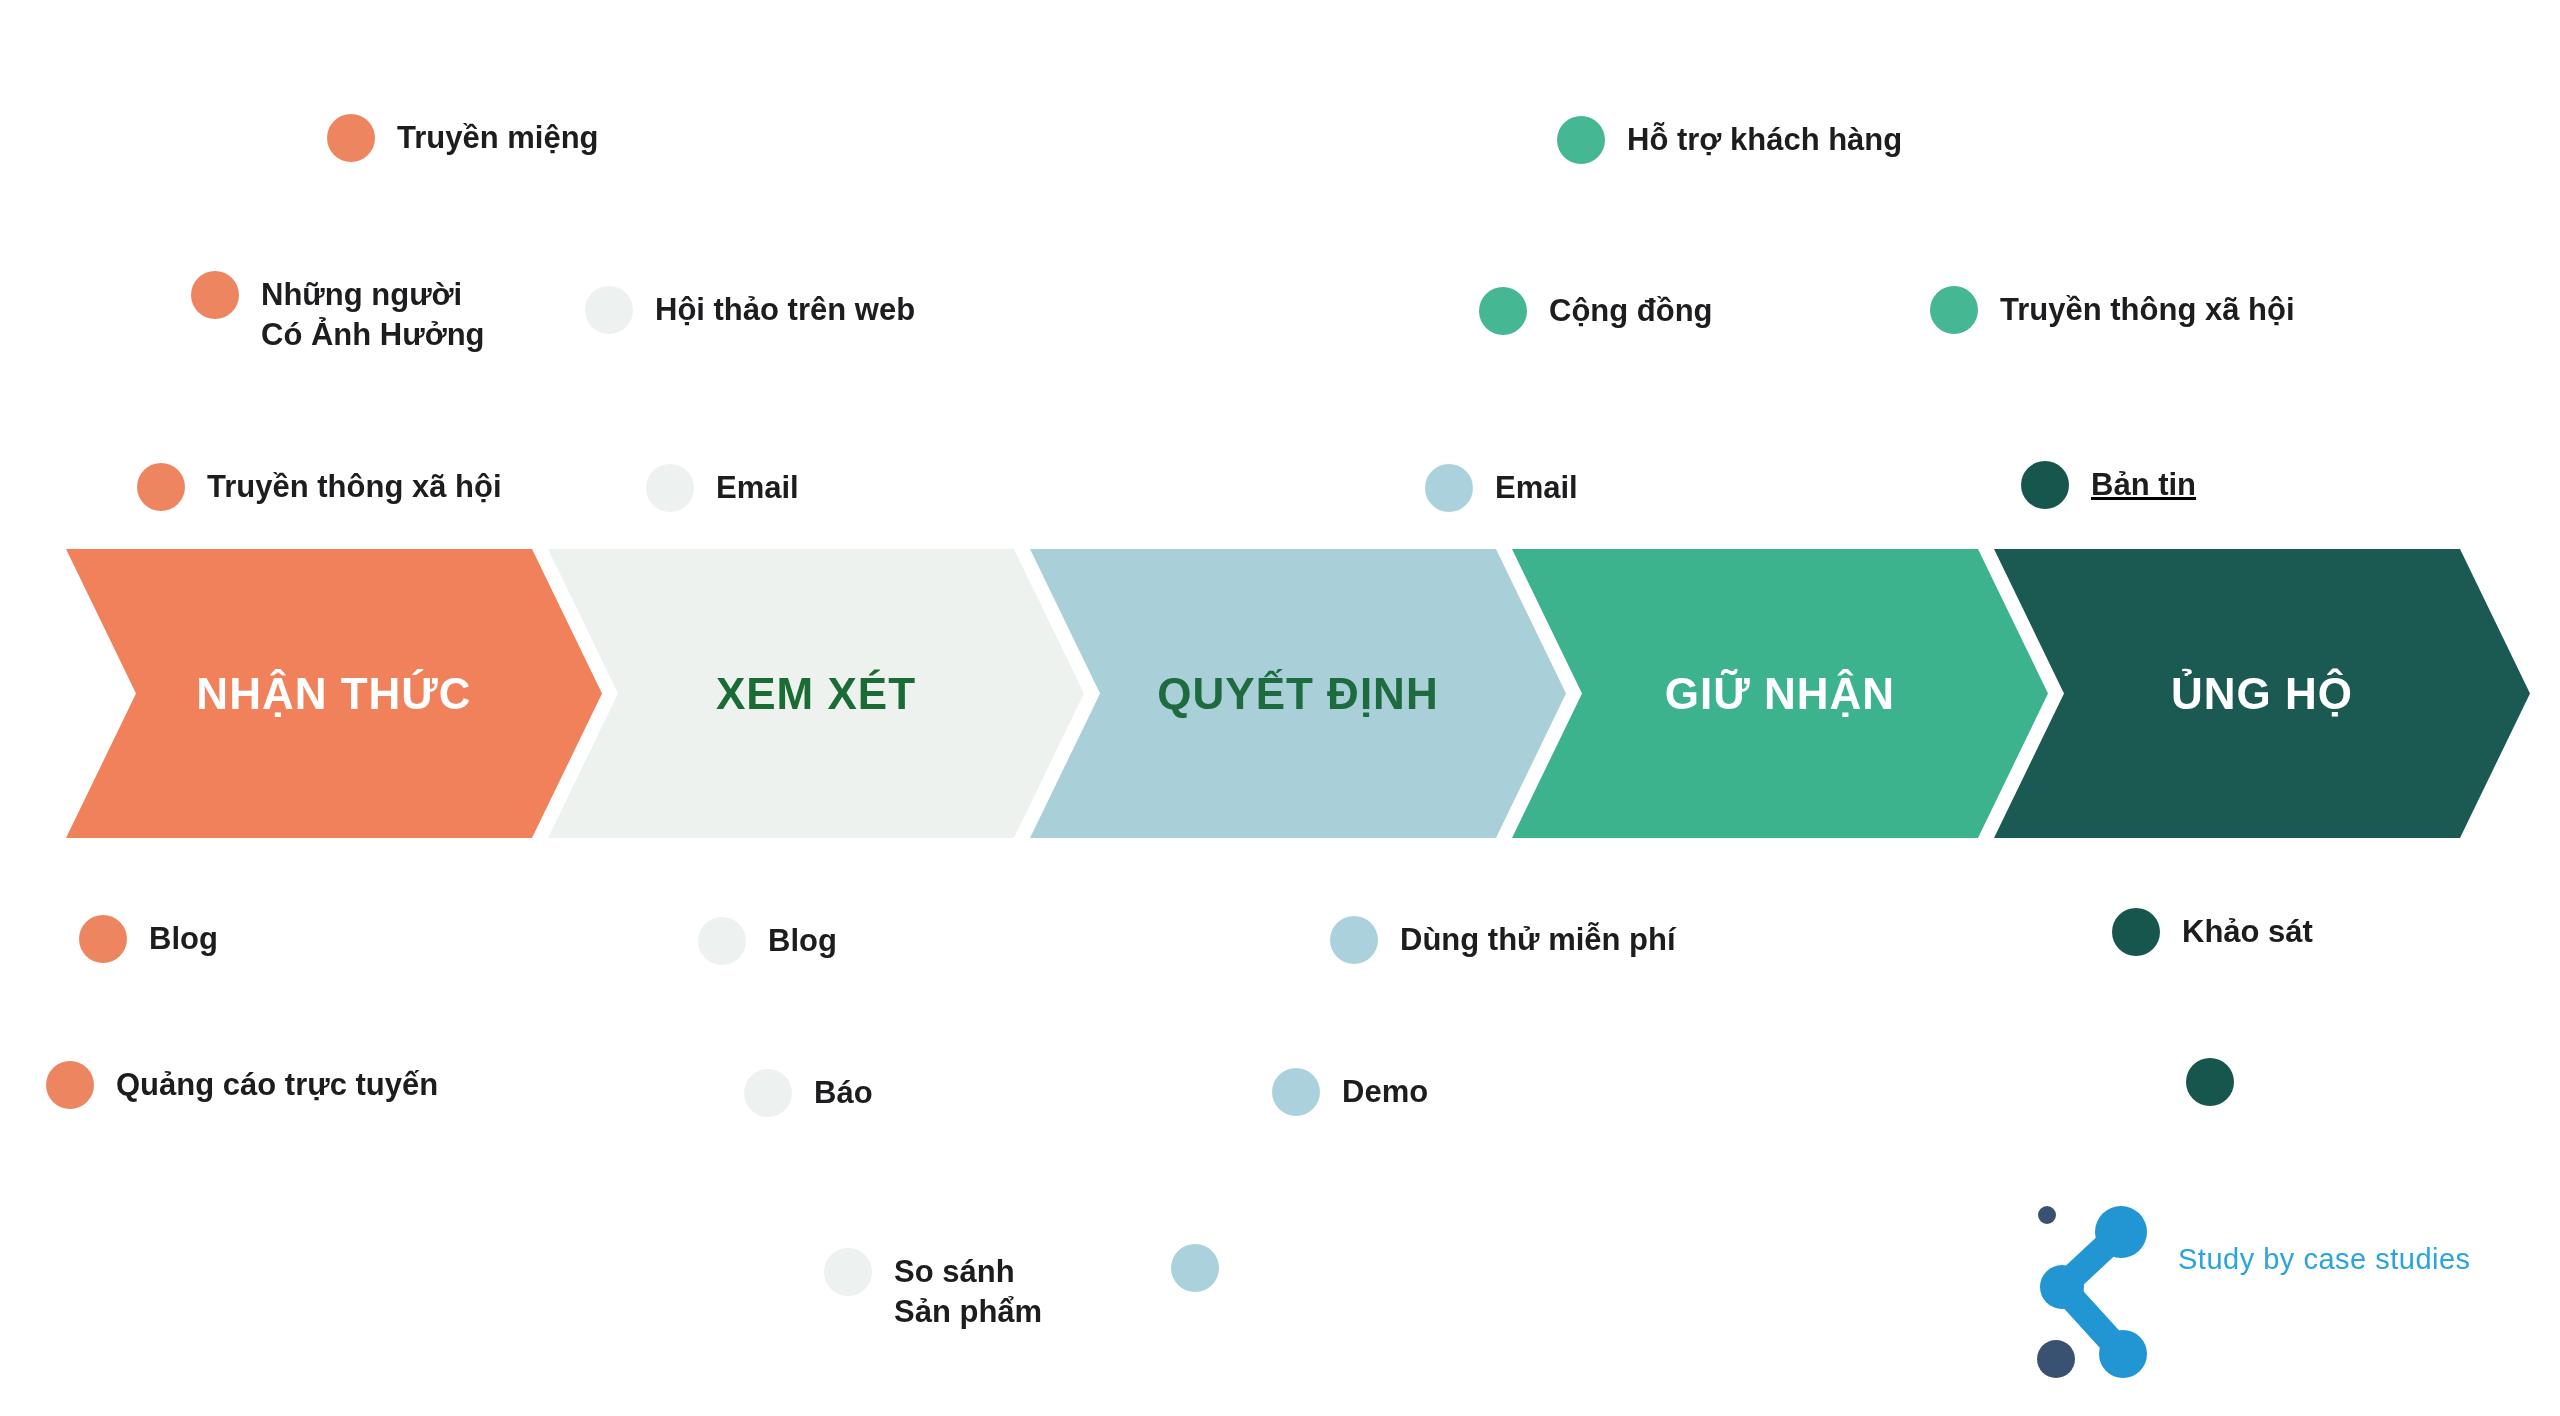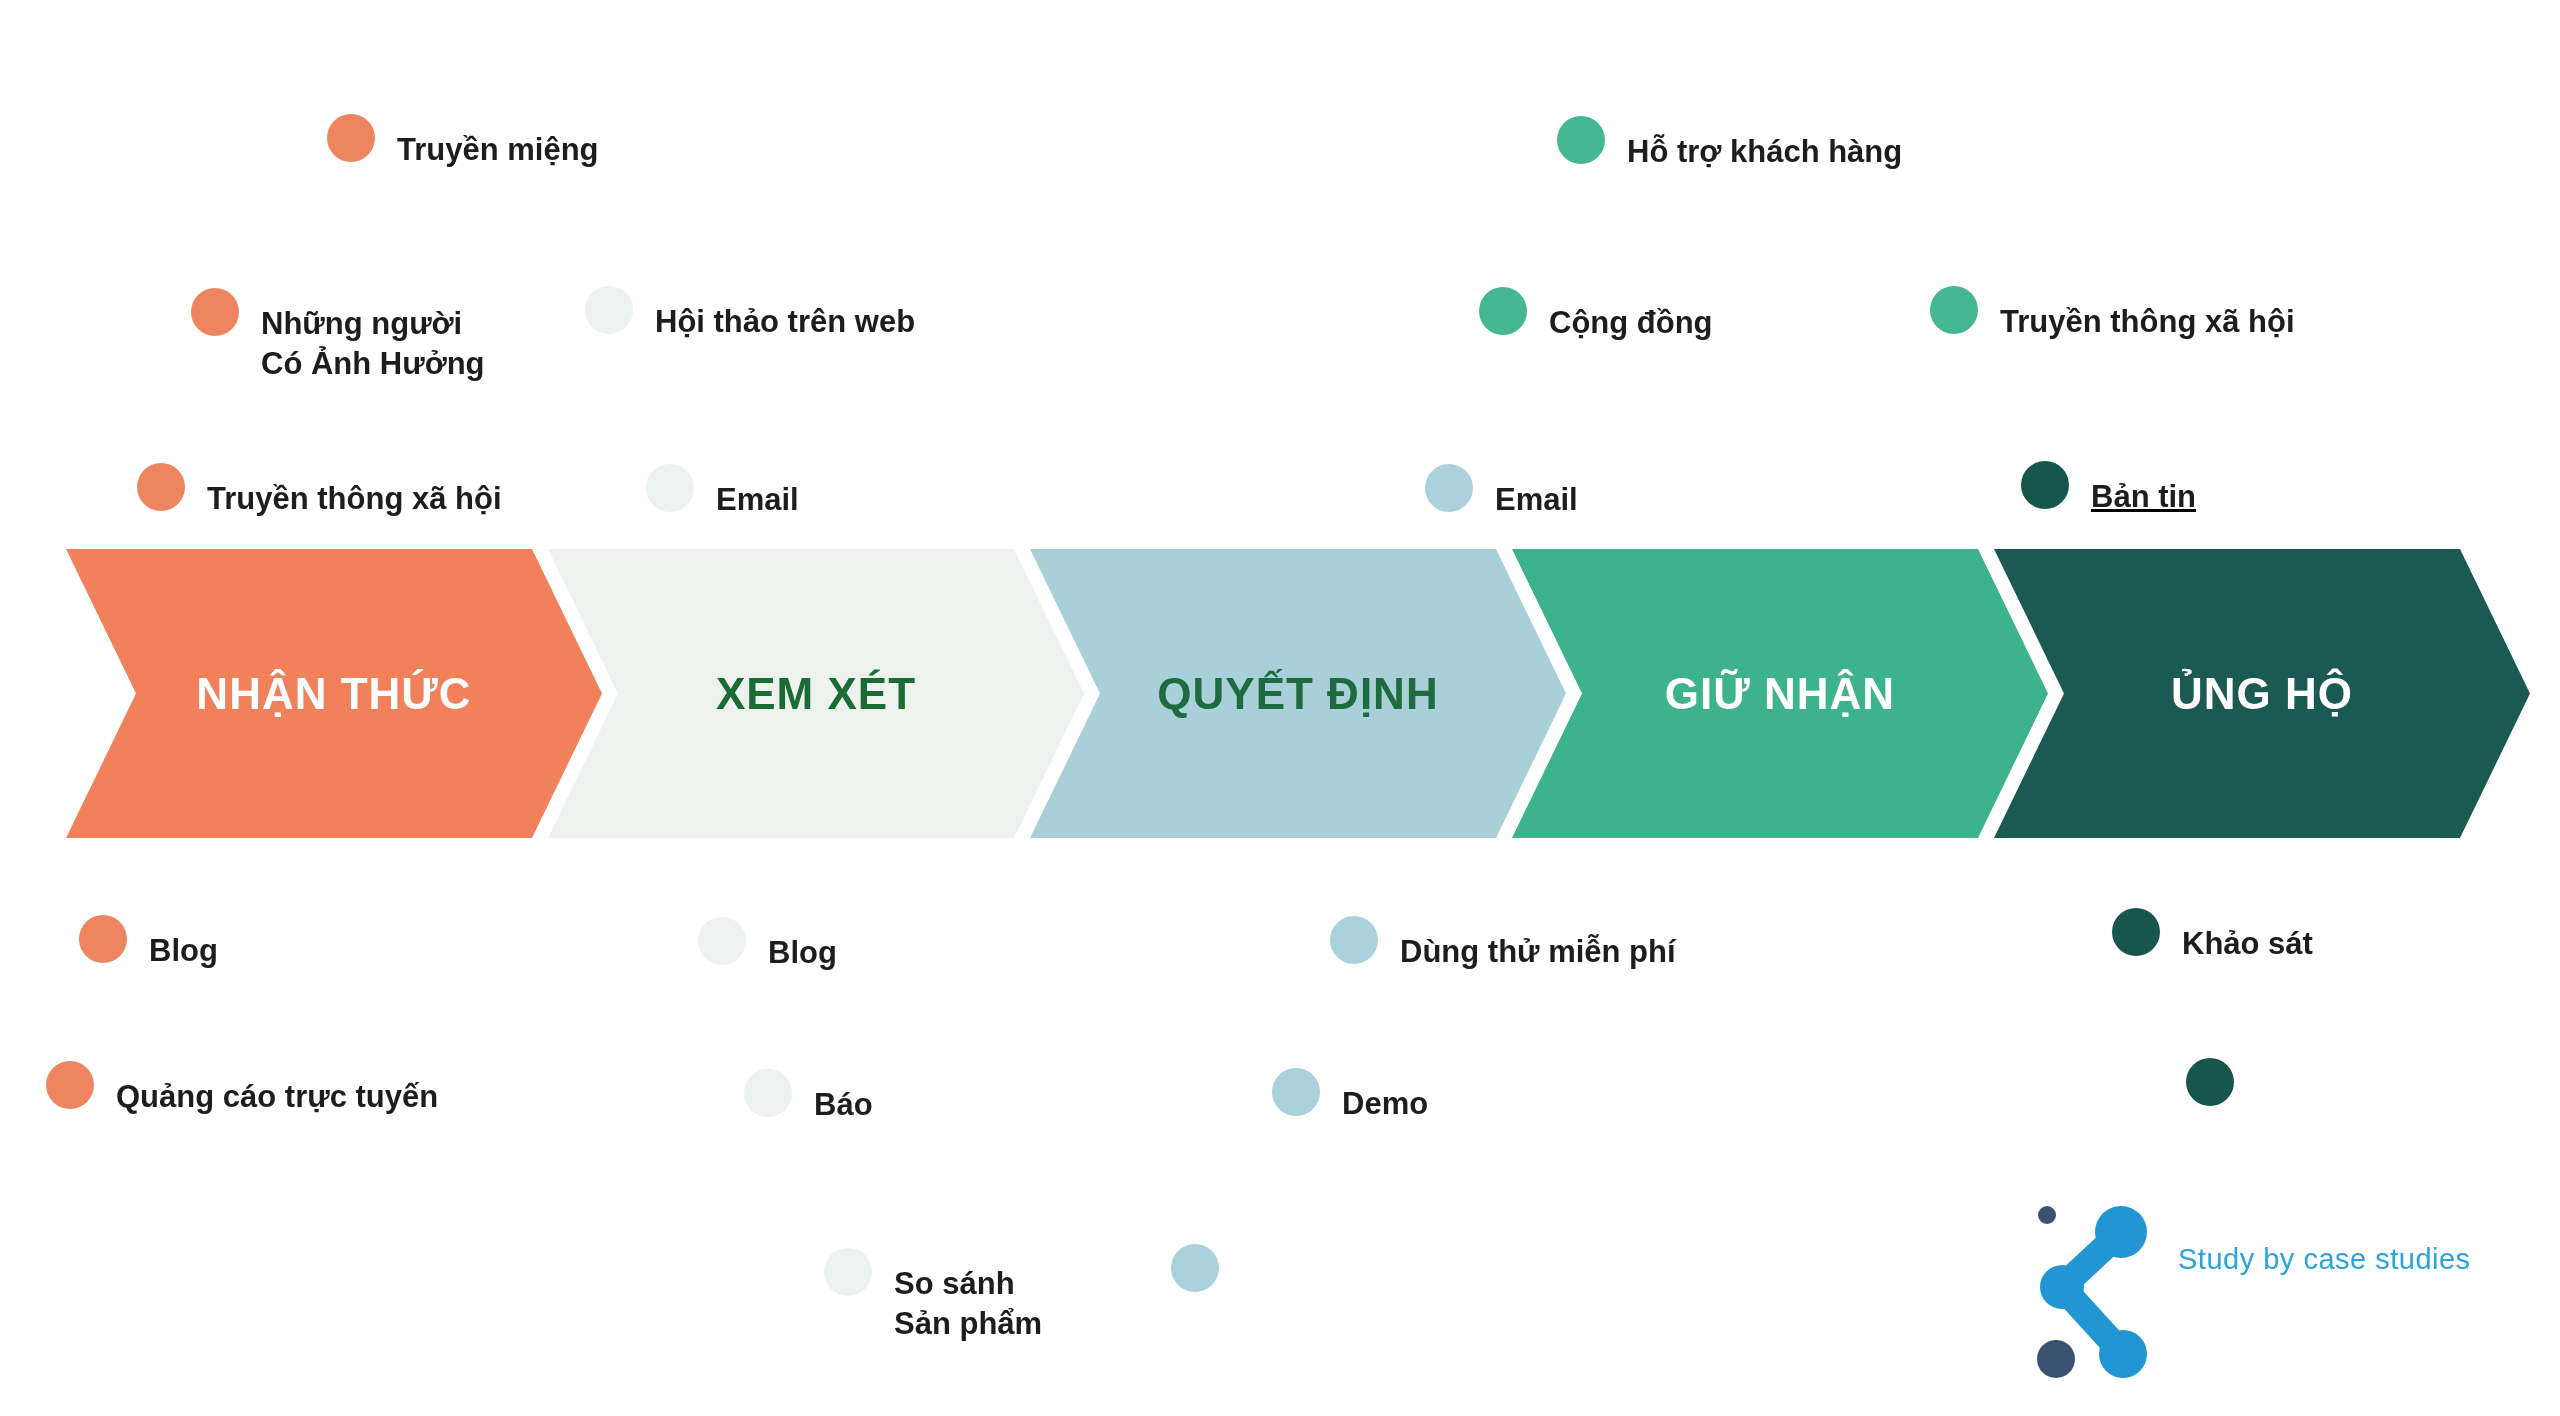--- a/index.html
+++ b/index.html
@@ -31,21 +31,21 @@
   .channel {
     position: absolute;
     display: flex; align-items: flex-start; gap: 22px;
   }
   .dot {
     width: 48px; height: 48px; border-radius: 50%;
     flex: none;
   }
   .channel-label {
     font-size: 31px; font-weight: 600; color: #1d1d1f;
-    line-height: 40px; margin-top: 16px;
+    line-height: 40px; margin-top: 4px;
     white-space: pre-line;
   }
 
   
   .logo {
     position: absolute; left: 2028px; top: 1203px;
     display: flex; align-items: flex-start; gap: 28px;
   }
   .logo-text { margin-top: 34px; }
   .logo-name {
@@ -60,21 +60,21 @@
 </head>
 <body>
 
 <div class="canvas">
 
   <div id="channels-layer">
       <div class="channel" style="left: 327px; top: 114px;">
         <div class="dot" style="background: rgb(237, 134, 96);"></div>
         <div class="channel-label" style="color: rgb(29, 29, 31);">Truyền miệng</div>
       </div>
-      <div class="channel" style="left: 191px; top: 288px;">
+      <div class="channel" style="left: 191px; top: 271px;">
         <div class="dot" style="background: rgb(237, 134, 96);"></div>
         <div class="channel-label" style="color: rgb(29, 29, 31);">Những người
 Có Ảnh Hưởng</div>
       </div>
       <div class="channel" style="left: 585px; top: 286px;">
         <div class="dot" style="background: rgb(237, 242, 240);"></div>
         <div class="channel-label" style="color: rgb(29, 29, 31);">Hội thảo trên web</div>
       </div>
       <div class="channel" style="left: 137px; top: 463px;">
         <div class="dot" style="background: rgb(237, 134, 96);"></div>

